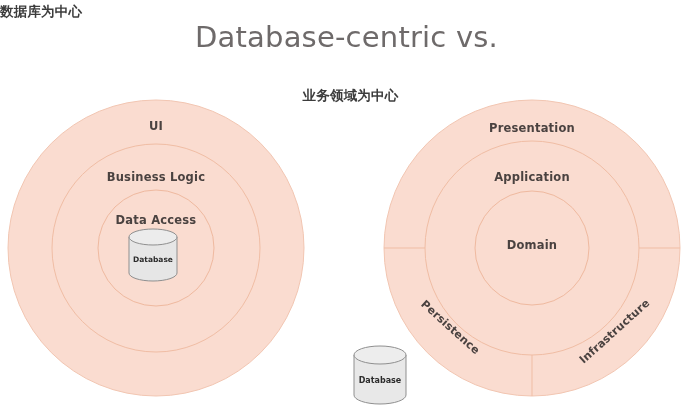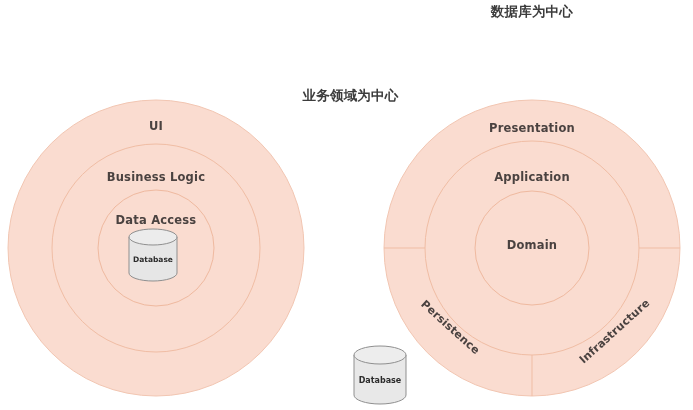--- a/index.html
+++ b/index.html
@@ -38,21 +38,21 @@
     font-weight: 700;
     color: #3c3c3c;
     line-height: 1.05;
     letter-spacing: 0.2px;
   }
   .cn-top {
     position: absolute;
     left: 0;
     top: 4px;
     width: 573px;
-    text-align: right;
+    text-align: left;
   }
   .cn-bottom {
     position: absolute;
     left: 4px;
     top: 88px;
     width: 693px;
     text-align: center;
   }
   .main-title {
     position: absolute;
@@ -144,18 +144,19 @@
       <ellipse cx="380" cy="355" rx="26" ry="9" fill="#ededed" stroke="#8f8f8f" stroke-width="1"></ellipse>
       <text class="db-label db-label-big" x="380" y="383" text-anchor="middle">Database</text>
     </g>
 
   </svg>
 
   <div class="title-block">
     <div class="cn-anno cn-top">数据库为中心</div>
 
     <div class="main-title">
+      <span class="l1">Database-centric vs.</span>
     </div>
 
     <div class="cn-anno cn-bottom">业务领域为中心</div>
   </div>
 
 </div>
 
 </body></html>

